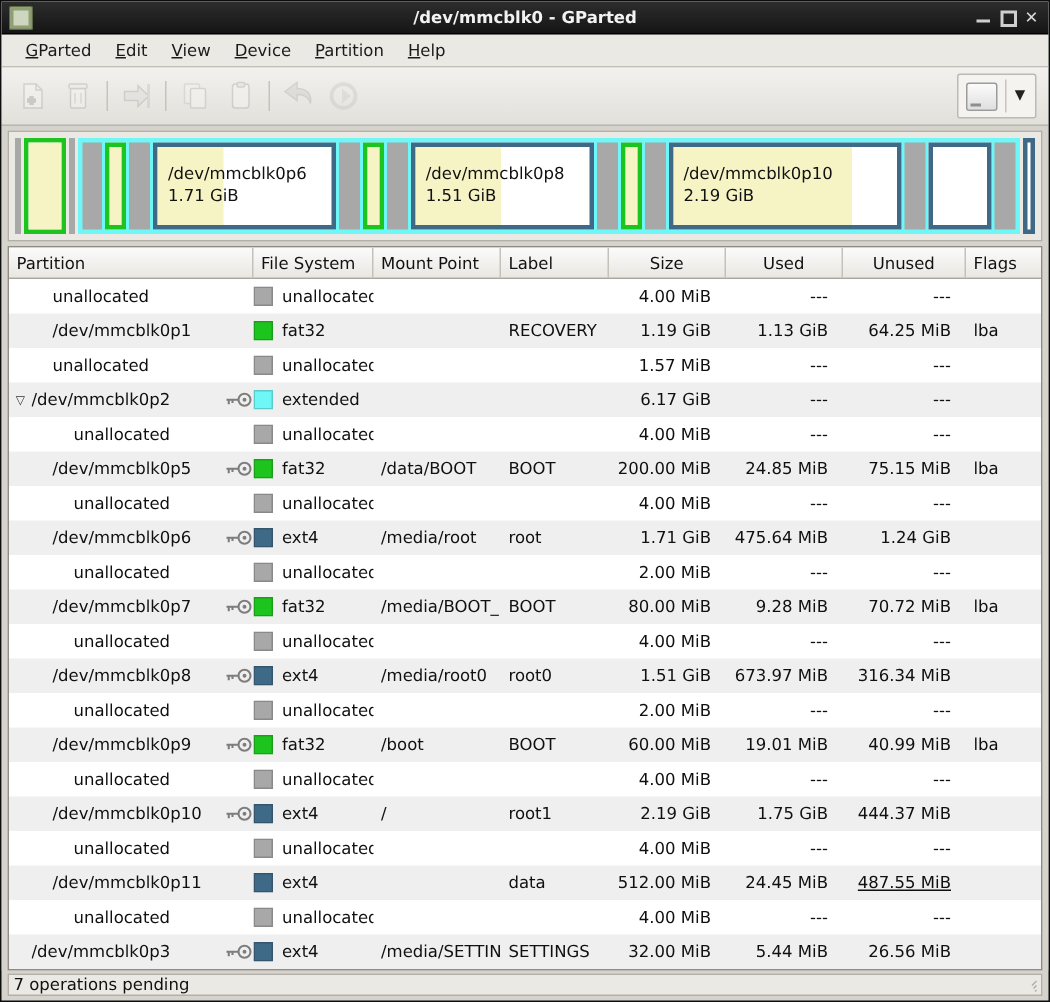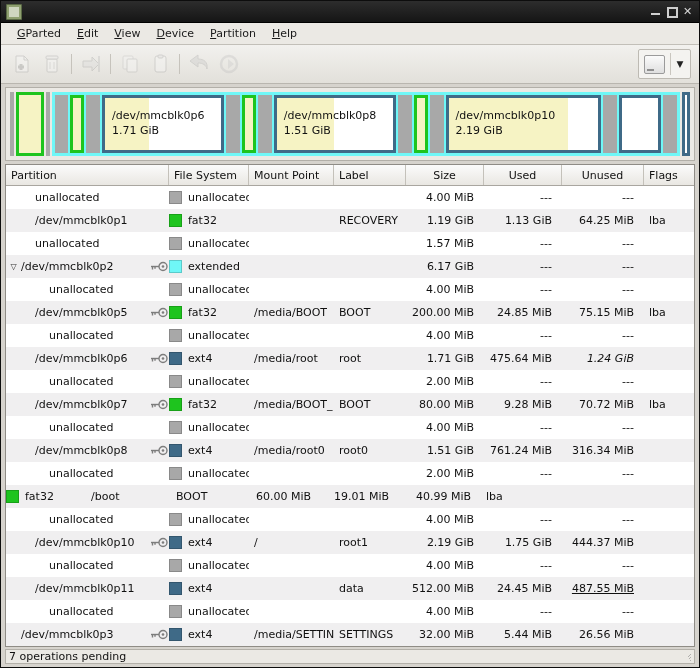--- a/index.html
+++ b/index.html
@@ -163,20 +163,21 @@
   }
   .grip{position:absolute;right:2px;bottom:1px;width:12px;height:10px;opacity:.45;}
 </style>
 </head>
 <body>
 
 <div class="window">
 
   <div class="titlebar">
     <div class="tb-icon"></div>
+    <div class="tb-title">/dev/mmcblk0 - GParted</div>
     <div class="tb-btns">
       <div class="tb-btn tb-min"></div>
       <div class="tb-btn tb-max"></div>
       <div class="tb-btn tb-close">✕</div>
     </div>
   </div>
 
   <div class="menubar">
     <div class="menu-item"><u>G</u><span>Parted</span></div>
     <div class="menu-item"><u>E</u><span>dit</span></div>
@@ -415,21 +416,21 @@
                   <circle cx="13" cy="5.5" r="1.3" fill="#7d7d7d"></circle>
                   <path d="M9 5.5H1" stroke="#7d7d7d" stroke-width="1.4"></path>
                   <path d="M2.5 5.5v3M5 5.5v2.2" stroke="#7d7d7d" stroke-width="1.4"></path>
                 </svg>
               </div>
             </div>
             <div class="cell" style="width: 80px; flex: 0 0 80px;">
               <span class="swatch" style="background: rgb(30, 196, 30);"></span>
               <span>fat32</span>
             </div>
-            <div class="cell" style="width: 85px; flex: 0 0 85px; padding-left: 5px;">/media/BOOT</div>
+            <div class="cell" style="width: 85px; flex: 0 0 85px; padding-left: 5px;">/data/BOOT</div>
             <div class="cell" style="width: 72px; flex: 0 0 72px; padding-left: 5px;">BOOT</div>
             <div class="cell r" style="width: 78px; flex: 0 0 78px;">200.00 MiB</div>
             <div class="cell r" style="width: 78px; flex: 0 0 78px;">24.85 MiB</div>
             <div class="cell r" style="width: 82px; flex: 0 0 82px;">75.15 MiB</div>
             <div class="cell" style="width: 50px; flex: 0 0 50px; padding-left: 5px;">lba</div>
           </div>
           <div class="row">
             <div class="cell c-part" style="width: 163px; flex: 0 0 163px;">
               <div class="exp"></div>
               <div class="pname" style="padding-left: 28px;">unallocated</div>
@@ -460,21 +461,21 @@
               </div>
             </div>
             <div class="cell" style="width: 80px; flex: 0 0 80px;">
               <span class="swatch" style="background: rgb(63, 106, 135);"></span>
               <span>ext4</span>
             </div>
             <div class="cell" style="width: 85px; flex: 0 0 85px; padding-left: 5px;">/media/root</div>
             <div class="cell" style="width: 72px; flex: 0 0 72px; padding-left: 5px;">root</div>
             <div class="cell r" style="width: 78px; flex: 0 0 78px;">1.71 GiB</div>
             <div class="cell r" style="width: 78px; flex: 0 0 78px;">475.64 MiB</div>
-            <div class="cell r" style="width: 82px; flex: 0 0 82px; font-style: italic;">1.24 GiB</div>
+            <div class="cell r" style="width: 82px; flex: 0 0 82px;">1.24 GiB</div>
             <div class="cell" style="width: 50px; flex: 0 0 50px; padding-left: 5px;"></div>
           </div>
           <div class="row">
             <div class="cell c-part" style="width: 163px; flex: 0 0 163px;">
               <div class="exp"></div>
               <div class="pname" style="padding-left: 28px;">unallocated</div>
               <div class="keyicon"></div>
             </div>
             <div class="cell" style="width: 80px; flex: 0 0 80px;">
               <span class="swatch" style="background: rgb(168, 168, 168);"></span>
@@ -541,21 +542,21 @@
                 </svg>
               </div>
             </div>
             <div class="cell" style="width: 80px; flex: 0 0 80px;">
               <span class="swatch" style="background: rgb(63, 106, 135);"></span>
               <span>ext4</span>
             </div>
             <div class="cell" style="width: 85px; flex: 0 0 85px; padding-left: 5px;">/media/root0</div>
             <div class="cell" style="width: 72px; flex: 0 0 72px; padding-left: 5px;">root0</div>
             <div class="cell r" style="width: 78px; flex: 0 0 78px;">1.51 GiB</div>
-            <div class="cell r" style="width: 78px; flex: 0 0 78px;">761.24 MiB</div>
+            <div class="cell r" style="width: 78px; flex: 0 0 78px;">673.97 MiB</div>
             <div class="cell r" style="width: 82px; flex: 0 0 82px;">316.34 MiB</div>
             <div class="cell" style="width: 50px; flex: 0 0 50px; padding-left: 5px;"></div>
           </div>
           <div class="row">
             <div class="cell c-part" style="width: 163px; flex: 0 0 163px;">
               <div class="exp"></div>
               <div class="pname" style="padding-left: 28px;">unallocated</div>
               <div class="keyicon"></div>
             </div>
             <div class="cell" style="width: 80px; flex: 0 0 80px;">
@@ -563,20 +564,32 @@
               <span>unallocated</span>
             </div>
             <div class="cell" style="width: 85px; flex: 0 0 85px; padding-left: 5px;"></div>
             <div class="cell" style="width: 72px; flex: 0 0 72px; padding-left: 5px;"></div>
             <div class="cell r" style="width: 78px; flex: 0 0 78px;">2.00 MiB</div>
             <div class="cell r" style="width: 78px; flex: 0 0 78px;">---</div>
             <div class="cell r" style="width: 82px; flex: 0 0 82px;">---</div>
             <div class="cell" style="width: 50px; flex: 0 0 50px; padding-left: 5px;"></div>
           </div>
           <div class="row alt">
+            <div class="cell c-part" style="width: 163px; flex: 0 0 163px;">
+              <div class="exp"></div>
+              <div class="pname" style="padding-left: 14px;">/dev/mmcblk0p9</div>
+              <div class="keyicon">
+                <svg width="18" height="11" viewBox="0 0 18 11">
+                  <circle cx="13" cy="5.5" r="4" fill="none" stroke="#7d7d7d" stroke-width="1.4"></circle>
+                  <circle cx="13" cy="5.5" r="1.3" fill="#7d7d7d"></circle>
+                  <path d="M9 5.5H1" stroke="#7d7d7d" stroke-width="1.4"></path>
+                  <path d="M2.5 5.5v3M5 5.5v2.2" stroke="#7d7d7d" stroke-width="1.4"></path>
+                </svg>
+              </div>
+            </div>
             <div class="cell" style="width: 80px; flex: 0 0 80px;">
               <span class="swatch" style="background: rgb(30, 196, 30);"></span>
               <span>fat32</span>
             </div>
             <div class="cell" style="width: 85px; flex: 0 0 85px; padding-left: 5px;">/boot</div>
             <div class="cell" style="width: 72px; flex: 0 0 72px; padding-left: 5px;">BOOT</div>
             <div class="cell r" style="width: 78px; flex: 0 0 78px;">60.00 MiB</div>
             <div class="cell r" style="width: 78px; flex: 0 0 78px;">19.01 MiB</div>
             <div class="cell r" style="width: 82px; flex: 0 0 82px;">40.99 MiB</div>
             <div class="cell" style="width: 50px; flex: 0 0 50px; padding-left: 5px;">lba</div>

